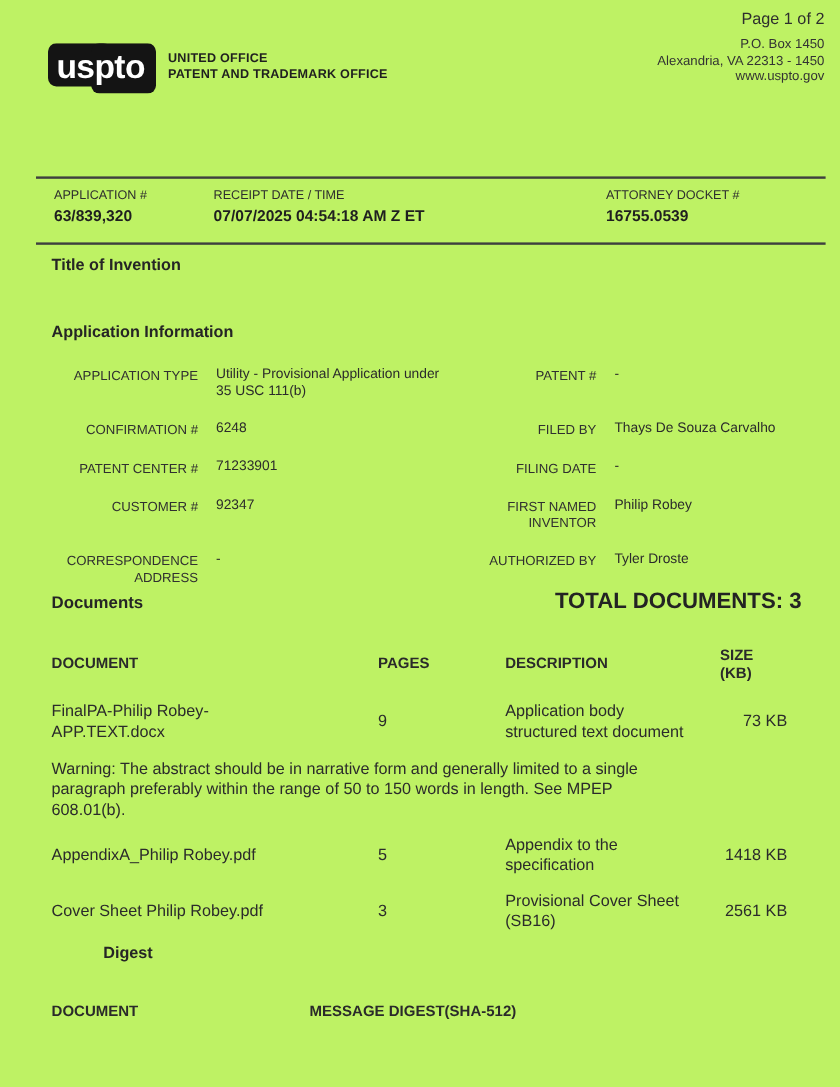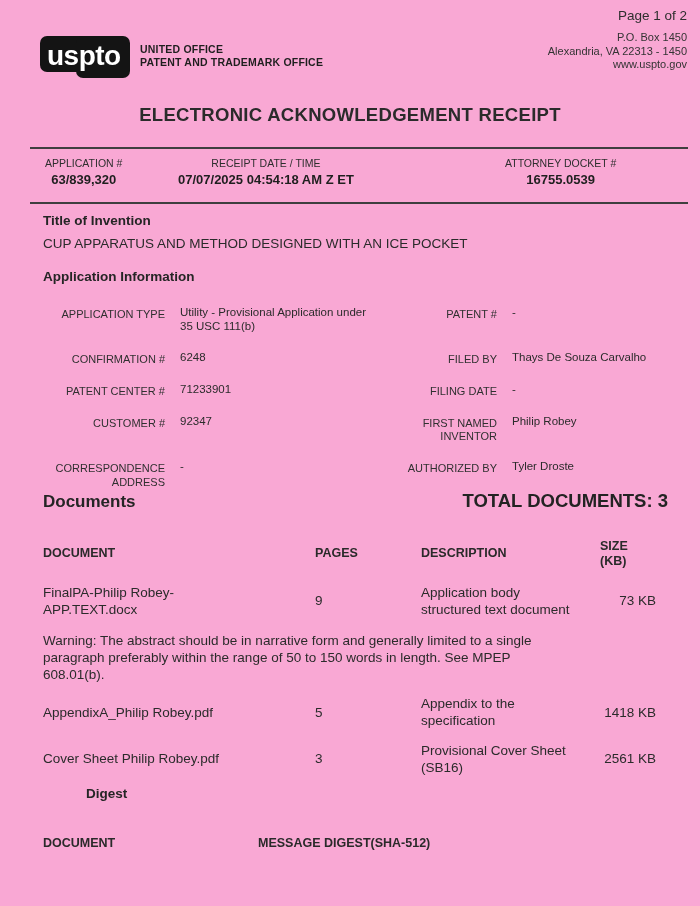--- a/index.html
+++ b/index.html
@@ -5,21 +5,21 @@
   * { margin: 0; padding: 0; box-sizing: border-box; }
   html, body { background: #ffffff; }
   body {
     font-family: "Liberation Sans", "DejaVu Sans", sans-serif;
     color: #272727;
   }
   .page {
     position: relative;
     width: 700px;
     height: 906px;
-    background: #f9a8d4;
+    background: #bef264;
     overflow: hidden;
   }
 
   
   .pg-num {
     position: absolute; top: 8px; right: 13px;
     font-size: 13.5px; color: #2e2e2e;
   }
   .addr {
     position: absolute; top: 31px; right: 13px;
@@ -34,21 +34,21 @@
   .doc-title {
     position: absolute; top: 104px; left: 0; right: 0;
     text-align: center; font-size: 18.5px; font-weight: bold; color: #2b2b2b; letter-spacing: 0.3px;
   }
 
   .rule { position: absolute; left: 30px; width: 658px; height: 2px; background: #3f3f3f; }
   .rule1 { top: 147px; }
   .rule2 { top: 202px; }
 
   
-  .rcol { position: absolute; top: 157px; text-align: center; }
+  .rcol { position: absolute; top: 157px; }
   .rcol.c1 { left: 45px; }
   .rcol.c2 { left: 178px; }
   .rcol.c3 { left: 505px; }
   .rlabel { font-size: 10.5px; color: #2e2e2e; margin-bottom: 3px; }
   .rvalue { font-size: 13px; font-weight: bold; color: #1f1f1f; }
 
   .sec-heading { position: absolute; left: 43px; font-size: 13.5px; font-weight: bold; color: #252525; }
   .sec1 { top: 213px; }
   .inv-title { position: absolute; top: 236px; left: 43px; font-size: 13.5px; color: #2b2b2b; }
   .sec2 { top: 269px; }
@@ -59,21 +59,21 @@
   .al  { width: 122px; text-align: right; font-size: 11px; color: #303030; padding-top: 2px; }
   .av  { width: 200px; margin-left: 15px; font-size: 11.5px; color: #2b2b2b; }
   .arl { width: 117px; text-align: right; font-size: 11px; color: #303030; padding-top: 2px; }
   .arv { width: 156px; margin-left: 15px; font-size: 11.5px; color: #2b2b2b; }
 
   
   .docs-head {
     position: absolute; top: 490px; left: 43px; width: 625px;
     display: flex; justify-content: space-between; align-items: baseline;
   }
-  .docs-head .h { font-size: 17px; font-weight: bold; color: #252525; }
+  .docs-head .h { font-size: 14px; font-weight: bold; color: #252525; }
   .docs-head .total { font-size: 18.5px; font-weight: bold; color: #232323; }
 
   
   .doc-table { position: absolute; top: 536px; left: 43px; width: 625px; }
   .trow { display: flex; align-items: center; line-height: 1.24; }
   .thead { min-height: 36px; font-weight: bold; font-size: 12.5px; color: #2a2a2a; margin-bottom: 10px; }
   .tbody-row { font-size: 13.5px; color: #2b2b2b; margin-top: 13px; }
   .cdoc  { width: 200px; margin-right: 72px; }
   .cpg   { width: 70px; }
   .cdesc { width: 185px; margin-right: 18px; padding-left: 36px; }
@@ -108,41 +108,39 @@
       <rect x="0" y="0" width="53" height="36" rx="7" fill="#141414"></rect>
       <rect x="36" y="0" width="54" height="42" rx="7" fill="#141414"></rect>
       <text x="7" y="29" font-family="Liberation Sans, sans-serif" font-size="28" font-weight="bold" fill="#ffffff" letter-spacing="-0.5">uspto</text>
     </svg>
     <div class="org">
       <div>UNITED OFFICE</div>
       <div>PATENT AND TRADEMARK OFFICE</div>
     </div>
   </div>
 
-  <div class="doc-title">ELECTRONIC ACKNOWLEDGEMENT RECEIPT</div>
 
   <div class="rule rule1"></div>
 
   <div class="rcol c1">
     <div class="rlabel">APPLICATION #</div>
     <div class="rvalue">63/839,320</div>
   </div>
   <div class="rcol c2">
     <div class="rlabel">RECEIPT DATE / TIME</div>
     <div class="rvalue">07/07/2025 04:54:18 AM Z ET</div>
   </div>
   <div class="rcol c3">
     <div class="rlabel">ATTORNEY DOCKET #</div>
     <div class="rvalue">16755.0539</div>
   </div>
 
   <div class="rule rule2"></div>
 
   <div class="sec-heading sec1">Title of Invention</div>
-  <div class="inv-title">CUP APPARATUS AND METHOD DESIGNED WITH AN ICE POCKET</div>
 
   <div class="sec-heading sec2">Application Information</div>
 
   <div class="appinfo">
     <div class="arow">
       <div class="al">APPLICATION TYPE</div>
       <div class="av">Utility - Provisional Application under 35 USC 111(b)</div>
       <div class="arl">PATENT #</div>
       <div class="arv">-</div>
     </div>

